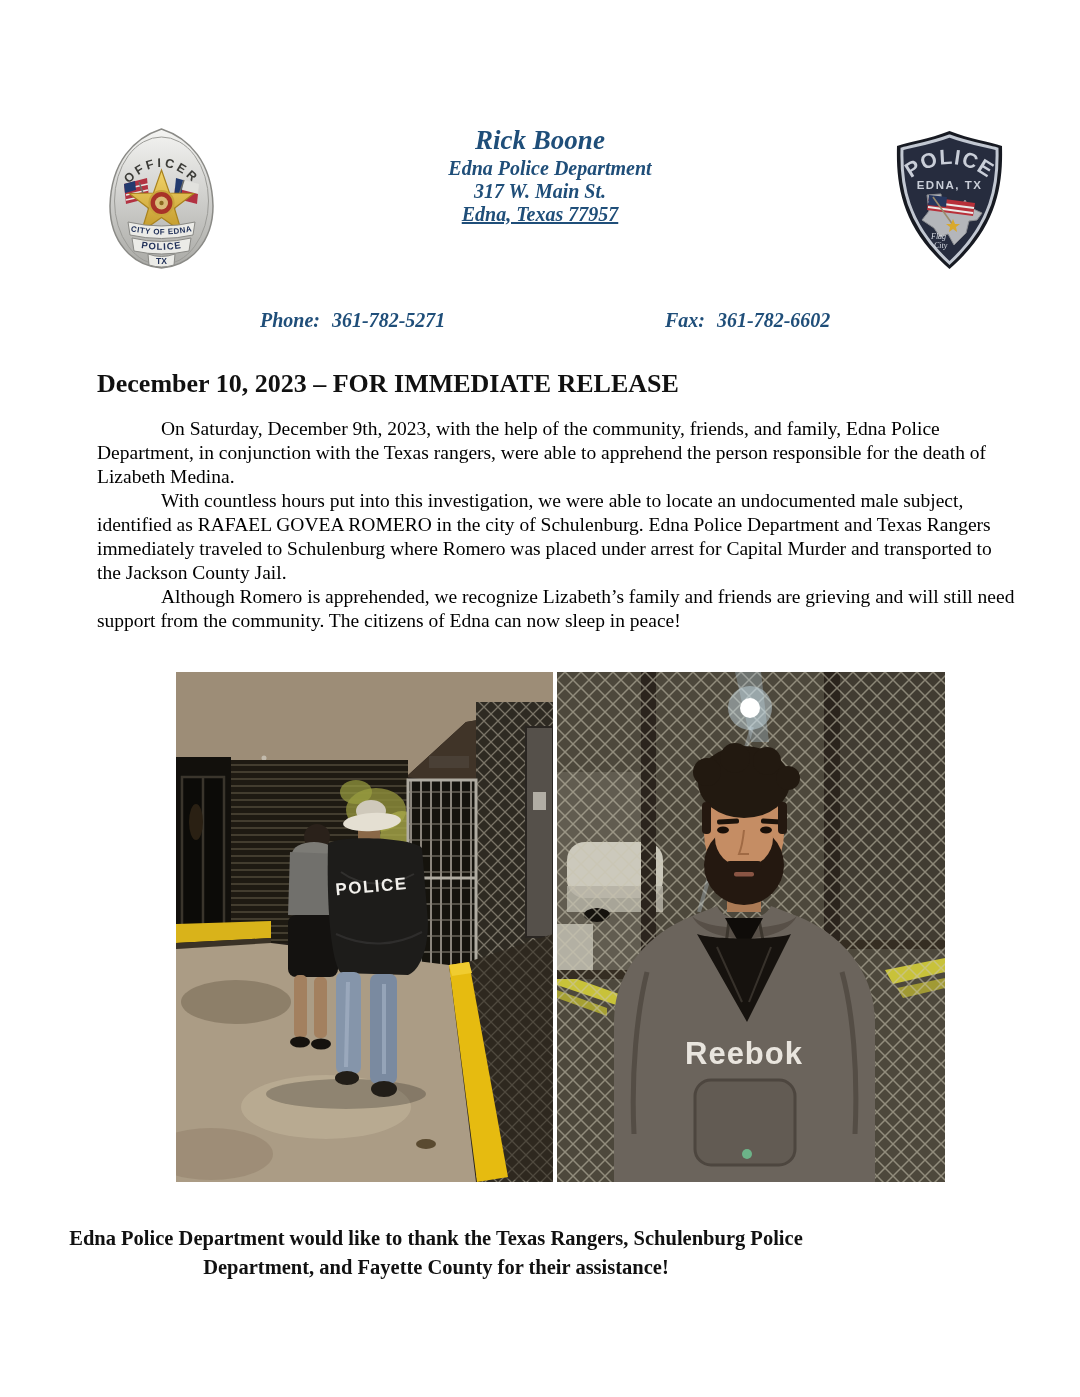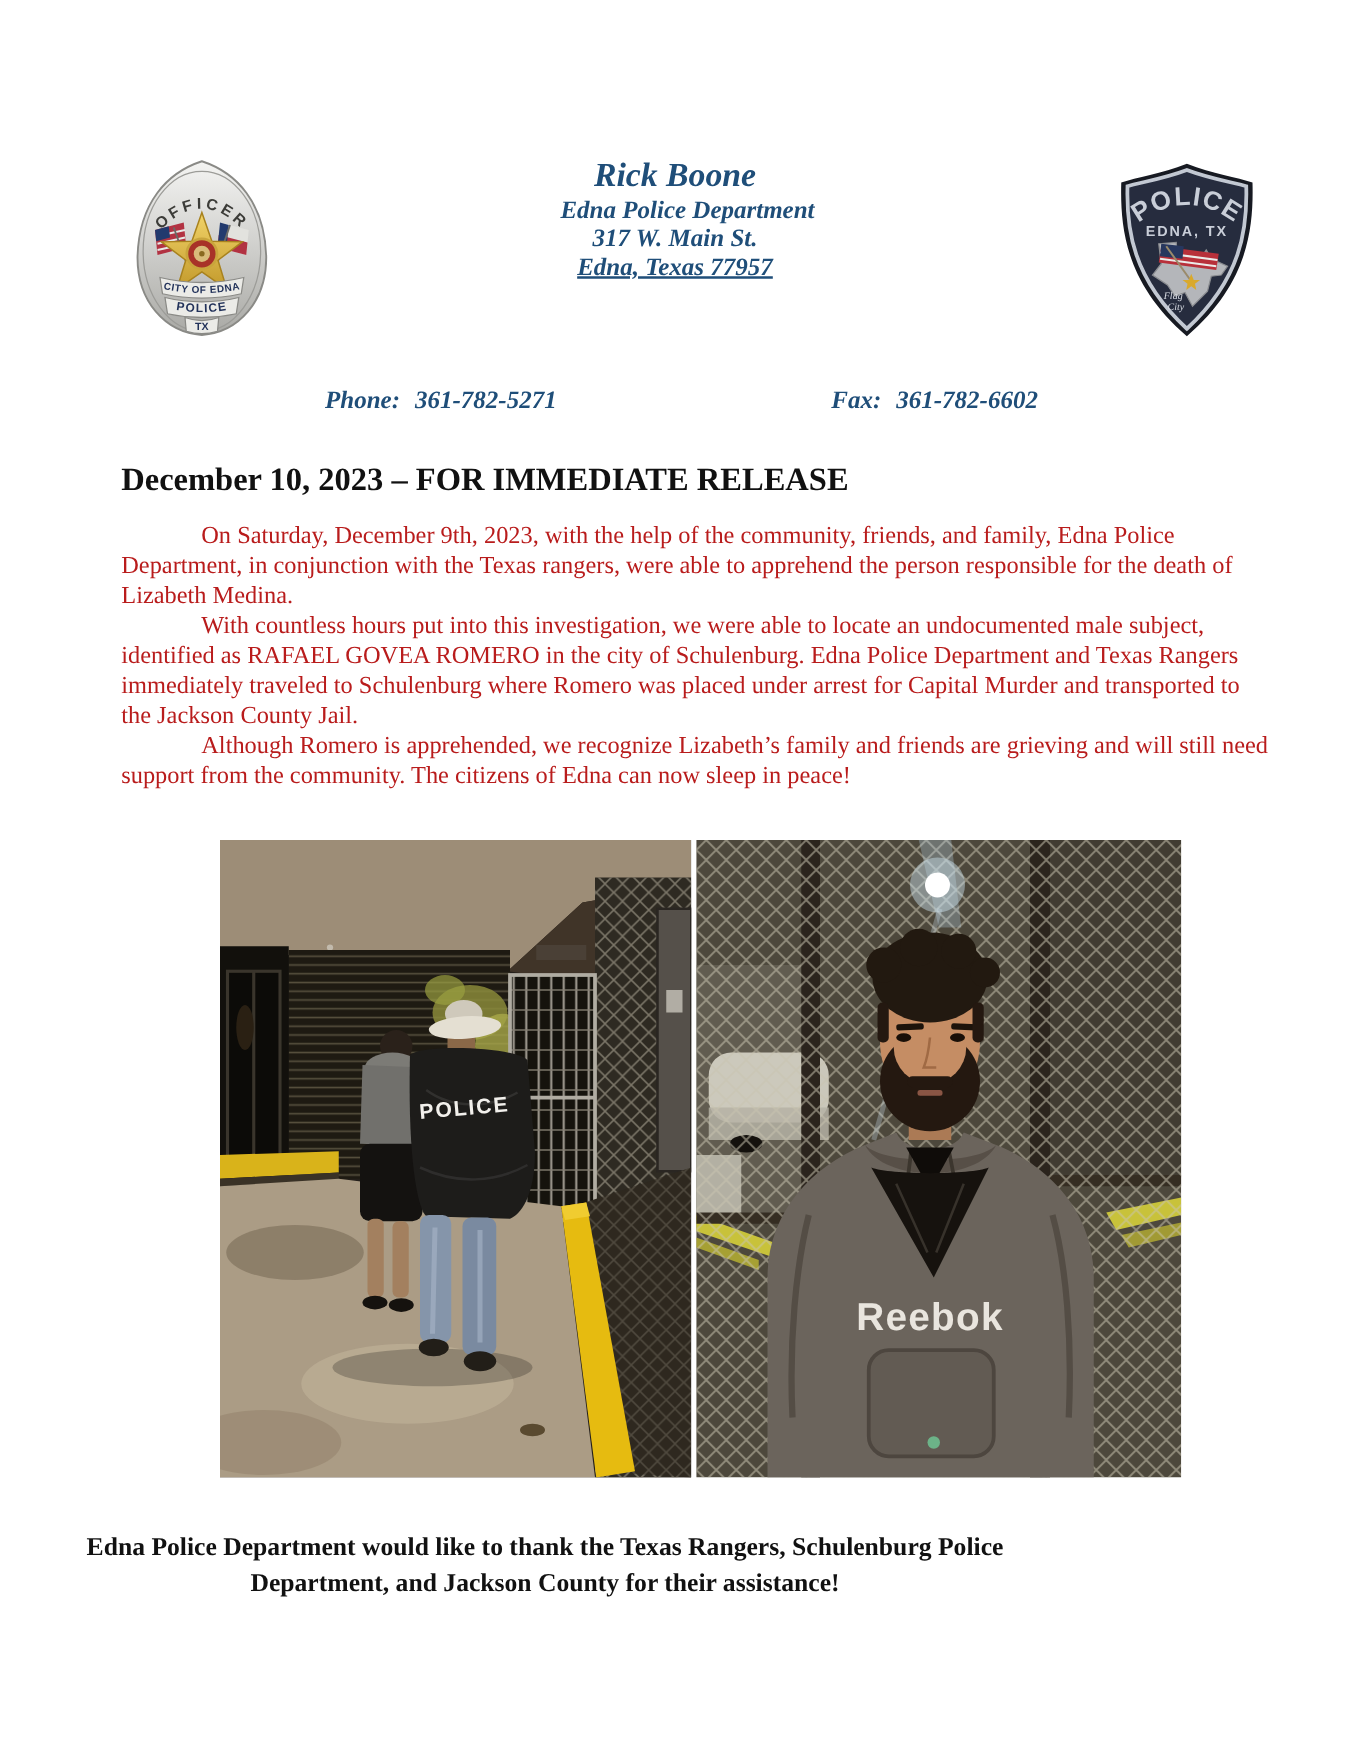--- a/index.html
+++ b/index.html
@@ -37,21 +37,21 @@
   .phone-item.fax   { left: 635px; }
   .phone-label { margin-right: 12px; }
 
   .date-line {
     position: absolute; left: 97px; top: 369px;
     font-weight: bold; font-size: 26px; color: #111;
   }
 
   .body-text {
     position: absolute; left: 97px; top: 417px; width: 918px;
-    font-size: 19.5px; line-height: 24px; color: #b91c1c;
+    font-size: 19.5px; line-height: 24px; color: #000000;
   }
   .body-text p { margin: 0; text-indent: 64px; }
 
   .photos {
     position: absolute; left: 176px; top: 672px;
     display: flex; gap: 4px;
   }
   .photos svg { display: block; }
 
   .footer-thanks {
@@ -335,16 +335,16 @@
         </g>
         <text x="187" y="392" text-anchor="middle" font-family="Liberation Sans, sans-serif" font-size="31" font-weight="bold" fill="#e9e5de" letter-spacing="1">Reebok</text>
         <rect x="138" y="408" width="100" height="85" rx="16" fill="#625b53" stroke="#4d463f" stroke-width="3"></rect>
         <circle cx="190" cy="482" r="5" fill="#6fc392" opacity="0.85"></circle>
       </g>
     </svg>
   </div>
 
   <div class="footer-thanks">
     <div>Edna Police Department would like to thank the Texas Rangers, Schulenburg Police</div>
-    <div>Department, and Jackson County for their assistance!</div>
+    <div>Department, and Fayette County for their assistance!</div>
   </div>
 
 </div>
 
 </body></html>

